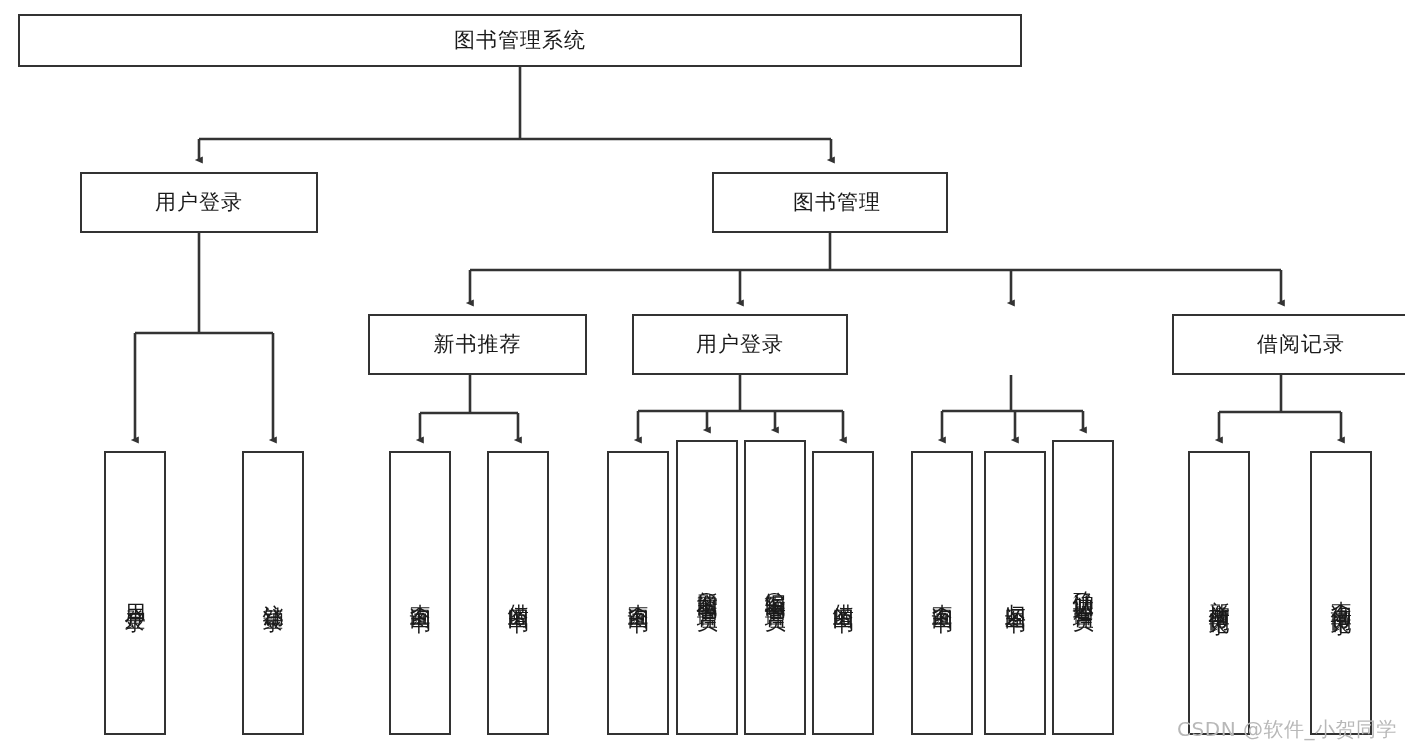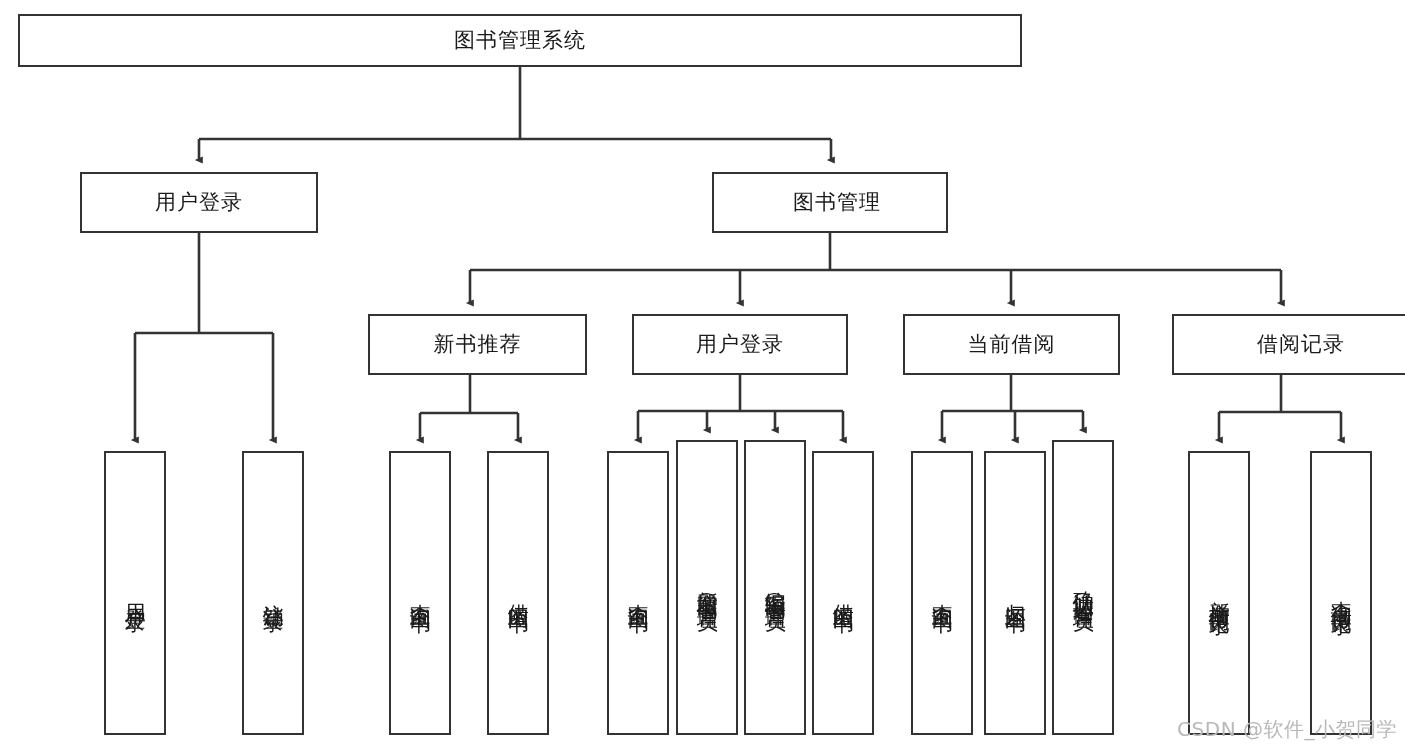--- a/index.html
+++ b/index.html
@@ -135,23 +135,20 @@
   <div class="node horiz" style="left:712px; top:172px; width:236px; height:61px;padding-left:14px;">
     <span>图书管理</span>
   </div>
 
   <div class="node horiz" style="left:368px; top:314px; width:219px; height:61px;">
     <span>新书推荐</span>
   </div>
   <div class="node horiz" style="left:632px; top:314px; width:216px; height:61px;">
     <span>用户登录</span>
   </div>
-  <div class="node horiz" style="left:903px; top:314px; width:217px; height:61px;">
-    <span>当前借阅</span>
-  </div>
   <div class="node horiz" style="left:1172px; top:314px; width:258px; height:61px;">
     <span>借阅记录</span>
   </div>
 
   <div class="node vert" style="left:104px; top:451px; width:62px; height:284px;">
     <span class="vlabel">用户登录</span>
   </div>
   <div class="node vert" style="left:242px; top:451px; width:62px; height:284px;">
     <span class="vlabel">注销登录</span>
   </div>

